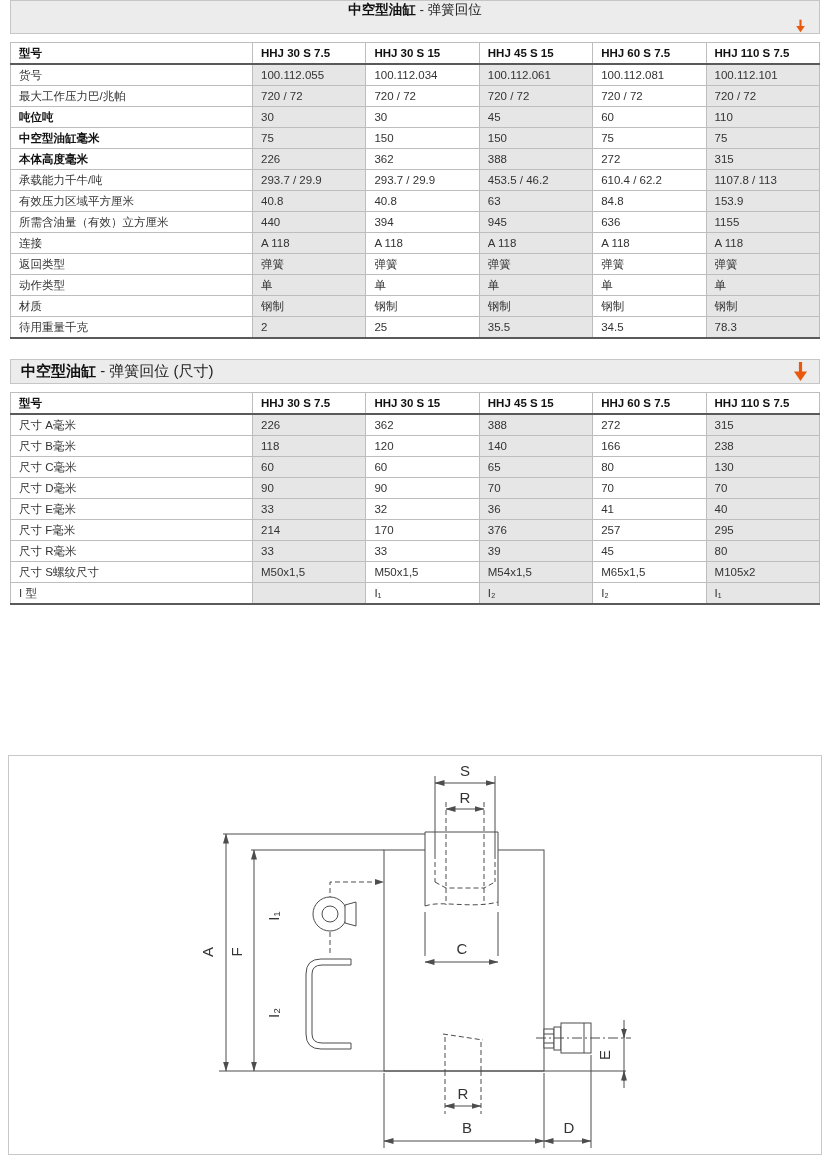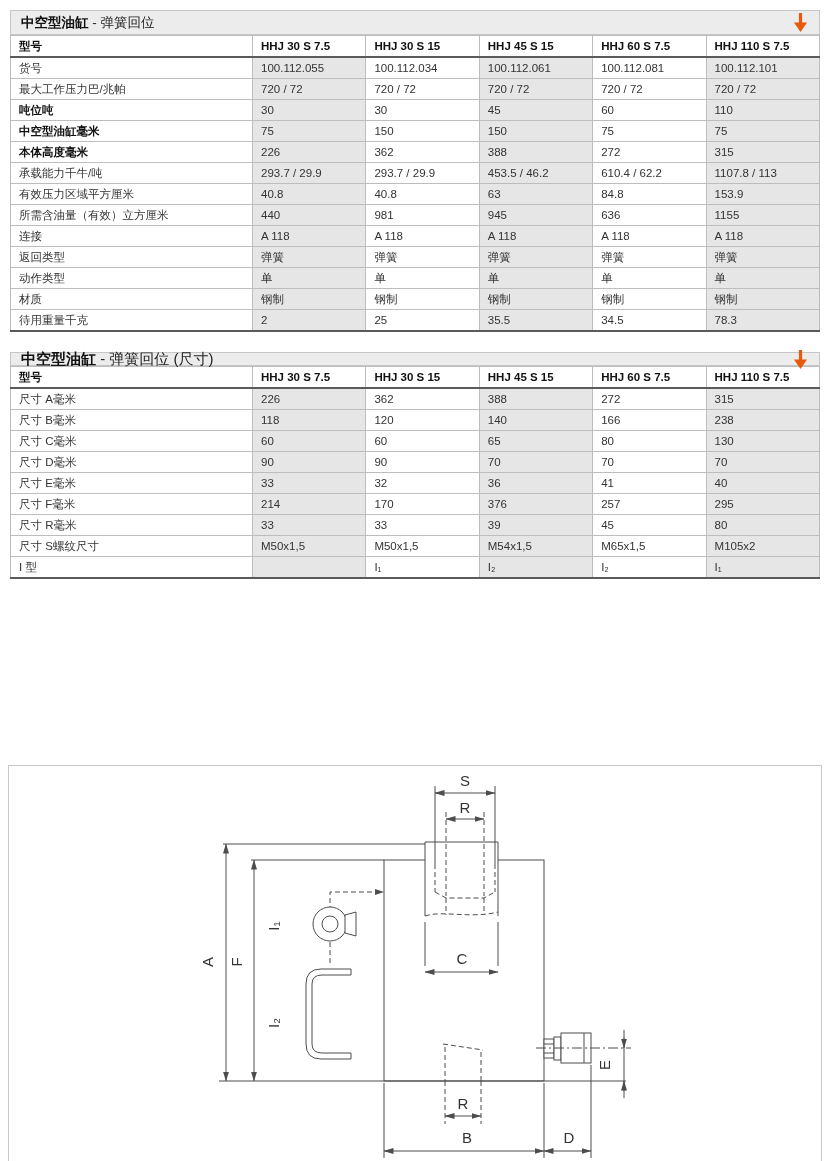--- a/index.html
+++ b/index.html
@@ -1,27 +1,27 @@
 <!DOCTYPE html>
 <html><head>
 <meta charset="utf-8">
 <style>
   html,body{margin:0;padding:0;background:#fff;}
   body{width:830px;height:1161px;font-family:"Liberation Sans",sans-serif;color:#333;overflow:hidden;}
   .page{position:relative;width:830px;height:1161px;}
 
   .section-header{display:flex;align-items:center;background:#ECECEC;border:1px solid #C6C6C6;
     margin:0 10px;padding:0 10px;box-sizing:border-box;}
-  .section-header.h1{margin-top:10px;height:25px;font-size:13.5px;}
-  .section-header.h2{margin-top:20px;height:14px;font-size:15px;}
+  .section-header.h1{height:34px;font-size:13.5px;flex-direction:column;}
+  .section-header.h2{margin-top:20px;height:25px;font-size:15px;}
   .section-header .title b{color:#111;}
   .section-header .title span{color:#222;}
   .section-header svg{margin-left:auto;display:block;}
 
-  table.spec{border-collapse:collapse;table-layout:fixed;width:810px;margin:0 10px;
+  table.spec{border-collapse:collapse;table-layout:fixed;width:810px;margin:8px 10px;
     font-size:11.5px;background:#fff;border:1px solid #9c9c9c;border-bottom:2px solid #5a5a5a;}
   table.spec th,table.spec td{border:1px solid #bdbdbd;padding:3px 8px;line-height:14px;
     text-align:left;font-weight:normal;overflow:hidden;white-space:nowrap;}
   table.spec thead th{font-weight:bold;color:#111;border-bottom:2px solid #5a5a5a;background:#fff;}
   table.spec th.label-col,table.spec td.label-col{width:225px;}
   table.spec td.shade{background:#E6E6E6;}
   table.spec td.label-col .lrow{display:flex;justify-content:flex-start;}
   table.spec td.bold .lrow{font-weight:bold;color:#111;}
 
   .diagram-box{position:absolute;left:8px;top:755px;width:812px;height:398px;
@@ -145,21 +145,21 @@
           <td class="shade">153.9</td>
         </tr>
         <tr>
           <td class="label-col">
             <div class="lrow">
               <span class="lab">所需含油量（有效）</span>
               <span class="unit">立方厘米</span>
             </div>
           </td>
           <td class="shade">440</td>
-          <td>981</td>
+          <td>394</td>
           <td class="shade">945</td>
           <td>636</td>
           <td class="shade">1155</td>
         </tr>
         <tr>
           <td class="label-col">
             <div class="lrow">
               <span class="lab">连接</span>
               <span class="unit"></span>
             </div>

